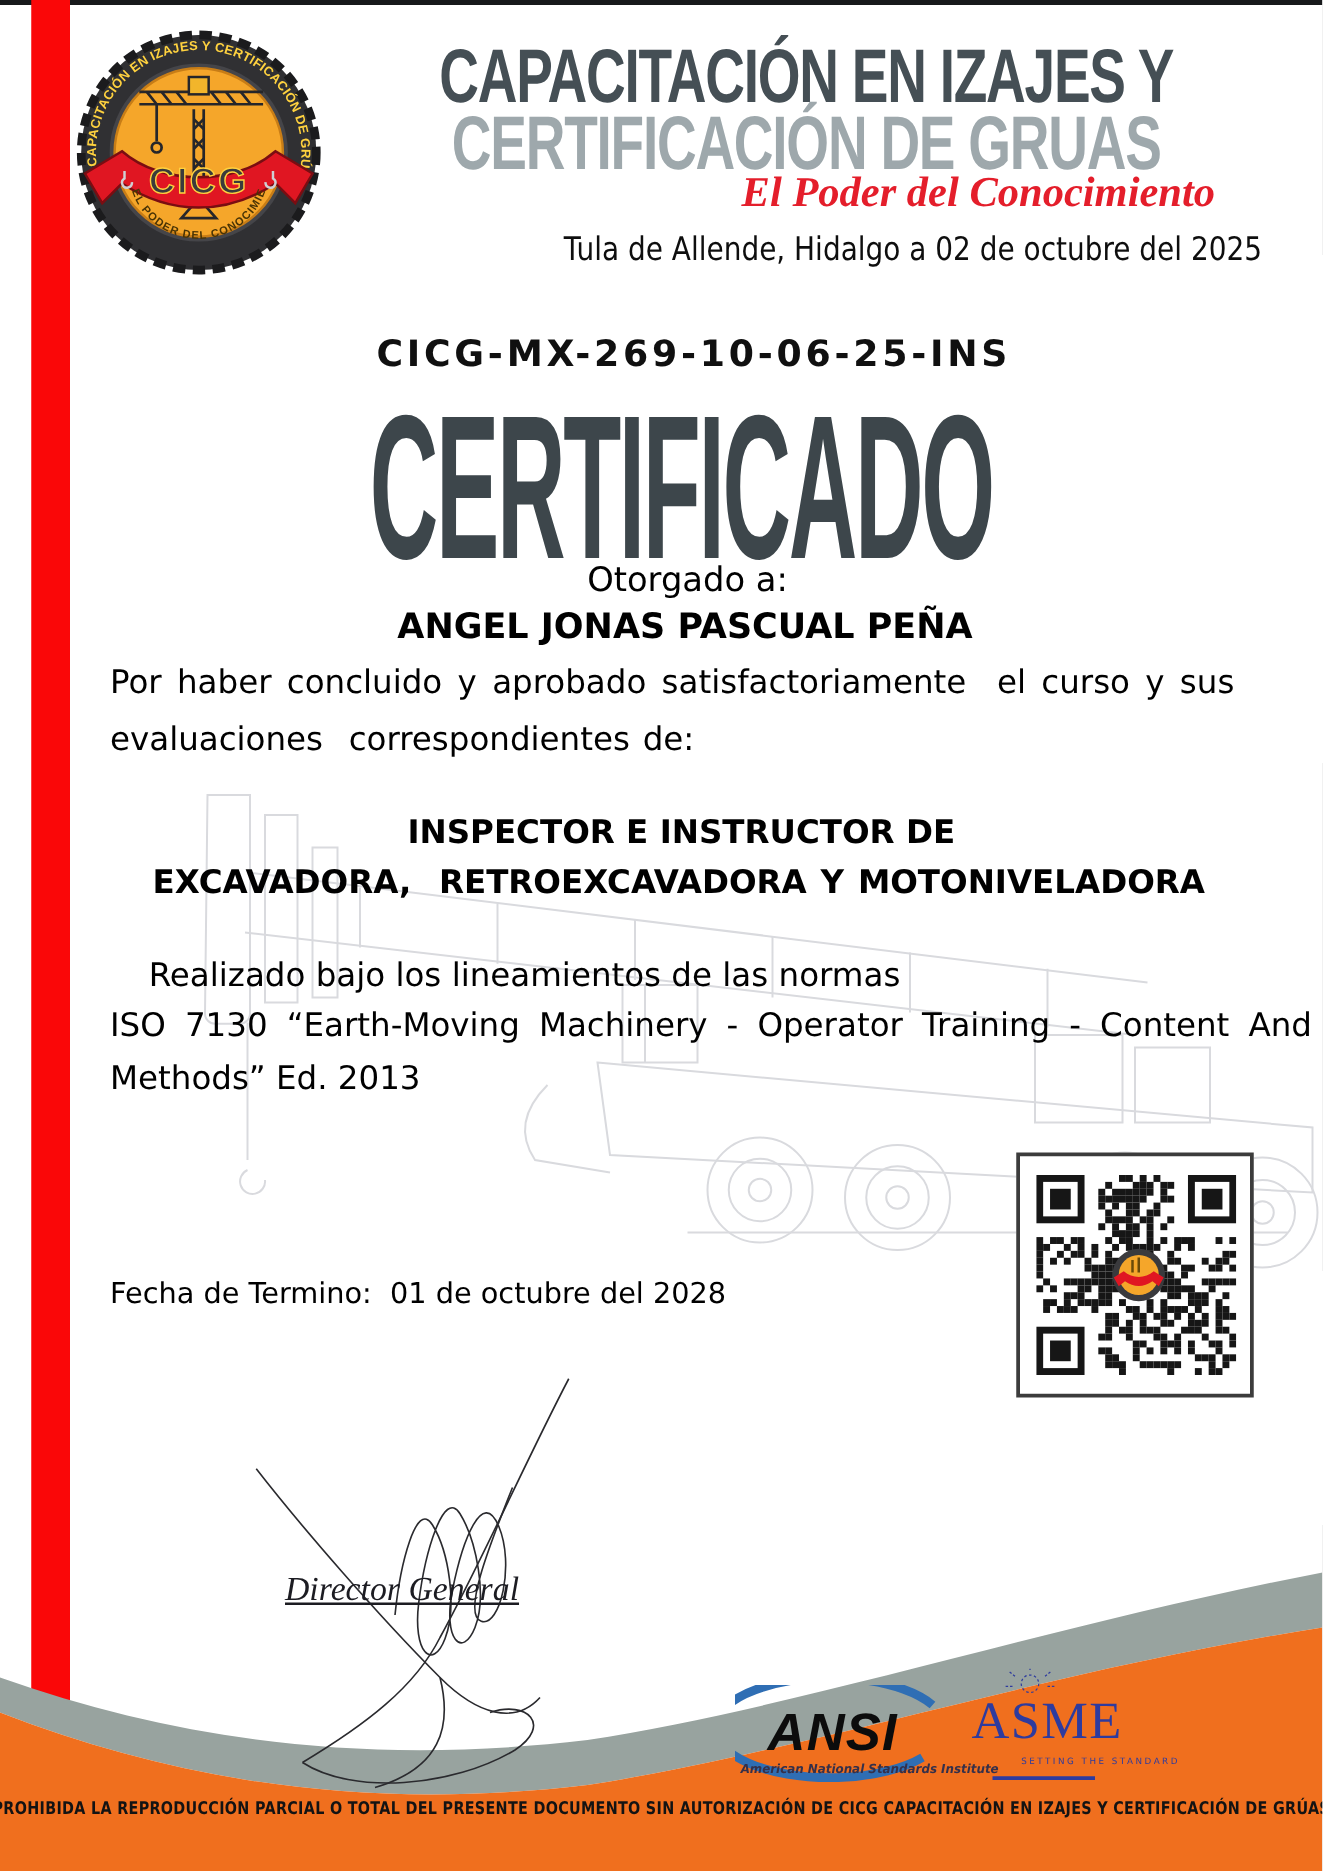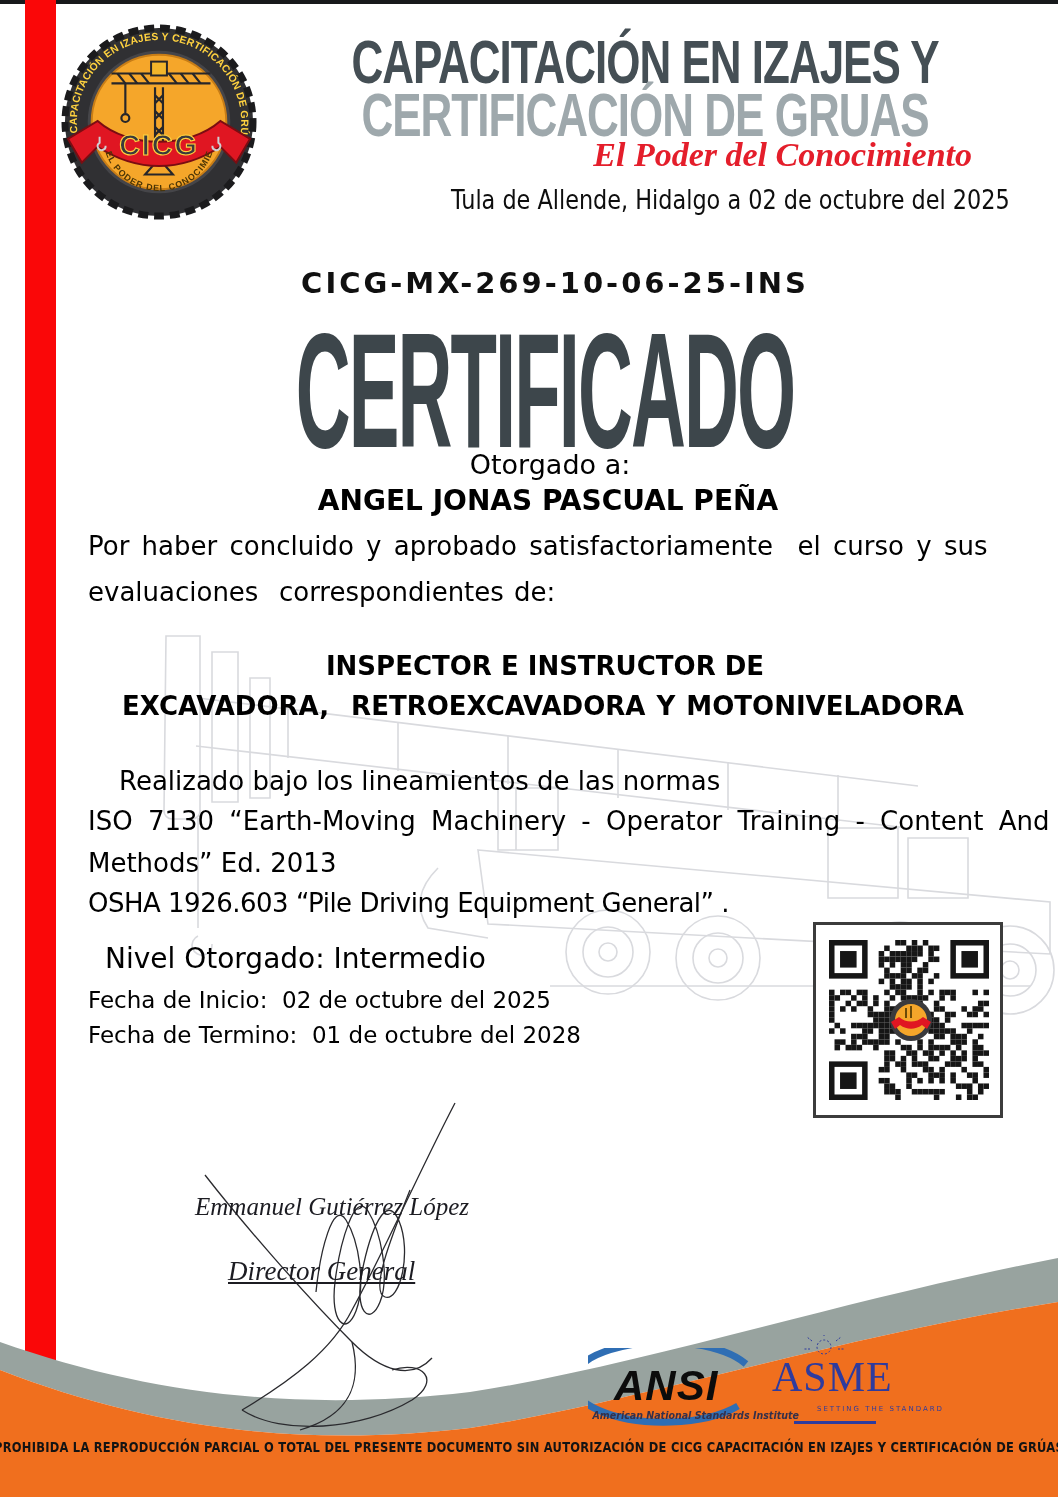--- a/index.html
+++ b/index.html
@@ -47,21 +47,21 @@
         font-size:25px;color:#1c1c22;z-index:4;}
   .sigrole{top:1256px;left:228px;font-family:"Liberation Serif",serif;font-style:italic;
         font-size:27px;color:#1c1c22;z-index:4;text-decoration:underline;}
   .scribble{top:1080px;left:180px;z-index:4;}
   .ansi{top:1348px;left:588px;width:180px;height:84px;z-index:3;}
   .ansi .word{position:absolute;left:26px;top:14px;font-family:"Liberation Sans",sans-serif;
         font-weight:bold;font-style:italic;font-size:42px;letter-spacing:1px;color:#0c0c0c;}
   .ansi .sub{position:absolute;left:0px;top:62px;width:180px;text-align:center;
         font-weight:bold;font-style:italic;font-size:10px;color:#35304a;transform:scaleX(0.95);}
   .asme{top:1335px;left:772px;width:126px;height:100px;z-index:3;}
-  .asme .word{position:absolute;left:0;top:18px;width:126px;text-align:left;
+  .asme .word{position:absolute;left:0;top:18px;width:126px;text-align:right;
         font-family:"Liberation Serif",serif;font-size:42px;letter-spacing:1px;color:#2e3b9e;}
   .asme .sub{position:absolute;left:0;top:70px;width:126px;text-align:center;
         font-size:7px;letter-spacing:2px;color:#2e3b9e;margin-left:45px;}
   .asme .rule{position:absolute;left:22px;top:86px;width:82px;height:3px;background:#2e3b9e;}
   .osha{top:1362px;left:900px;width:118px;height:54px;z-index:3;}
   .osha .word{position:absolute;left:42px;top:2px;font-family:"Liberation Serif",serif;
         font-weight:bold;font-size:42px;letter-spacing:-1px;color:#0e0e0e;}
   .disclaimer{top:1439px;left:50%;transform:translateX(-50%) scaleX(0.82);white-space:nowrap;
         font-weight:bold;font-size:14px;letter-spacing:0.3px;color:#131313;z-index:3;}
 </style>
@@ -143,23 +143,20 @@
   <div class="abs bigtitle line">CERTIFICADO</div>
   <div class="abs otorgado line">Otorgado a:</div>
   <div class="abs recipient line">ANGEL JONAS PASCUAL PEÑA</div>
   <div class="abs body1 line">Por haber concluido y aprobado satisfactoriamente  el curso y sus</div>
   <div class="abs body2 line">evaluaciones  correspondientes de:</div>
   <div class="abs course1 line">INSPECTOR E INSTRUCTOR DE</div>
   <div class="abs course2 line">EXCAVADORA,  RETROEXCAVADORA Y MOTONIVELADORA</div>
   <div class="abs norm0 line">Realizado bajo los lineamientos de las normas</div>
   <div class="abs norm1 line">ISO 7130 “Earth-Moving Machinery - Operator Training - Content And</div>
   <div class="abs norm2 line">Methods” Ed. 2013</div>
-  <div class="abs norm3 line">OSHA 1926.603 “Pile Driving Equipment General” .</div>
-  <div class="abs level line">Nivel Otorgado: Intermedio</div>
-  <div class="abs fecha1 line">Fecha de Inicio:  02 de octubre del 2025</div>
   <div class="abs fecha2 line">Fecha de Termino:  01 de octubre del 2028</div>
 
   <div class="abs qrbox">
     <svg class="qr" id="qr-svg" width="160" height="160" viewBox="0 0 160 160">
         <g fill="#161616">
           <rect x="66.21" y="0.00" width="5.52" height="5.52"></rect>
           <rect x="71.72" y="0.00" width="5.52" height="5.52"></rect>
           <rect x="82.76" y="0.00" width="5.52" height="5.52"></rect>
           <rect x="93.79" y="0.00" width="5.52" height="5.52"></rect>
           <rect x="55.17" y="5.52" width="5.52" height="5.52"></rect>
@@ -476,21 +473,20 @@
 
   <svg class="abs scribble" width="320" height="360" viewBox="0 0 320 360">
     <g stroke="#2a2a2e" stroke-width="1.3" fill="none">
       <path d="M275,23 C240,90 205,170 172,230 C152,270 112,300 62,330"></path>
       <path d="M25,95 C60,140 122,212 172,262 C202,292 232,300 252,278"></path>
       <path d="M230,110 C210,160 190,212 205,217 C220,222 232,172 219,141 C206,110 190,152 182,192 C174,232 190,247 200,222 C210,197 201,152 188,131 C175,110 160,162 155,202 C150,242 166,257 176,231 C186,205 179,161 166,140 C153,119 140,172 136,212"></path>
       <path d="M62,330 C102,356 182,350 232,320 C262,300 242,280 212,290"></path>
       <path d="M172,262 C182,302 172,335 120,350"></path>
     </g>
   </svg>
-  <div class="abs signame line">Emmanuel Gutiérrez López</div>
   <div class="abs sigrole line">Director General</div>
 
   <div class="abs ansi">
     <svg width="180" height="84" viewBox="0 0 180 84" style="position:absolute;left:0;top:0;">
       <path d="M158,16 A92,40 0 1 0 150,58" fill="none" stroke="#2f6eb4" stroke-width="7"></path>
     </svg>
     <div class="word">ANSI</div>
     <div class="sub line">American National Standards Institute</div>
   </div>
 

